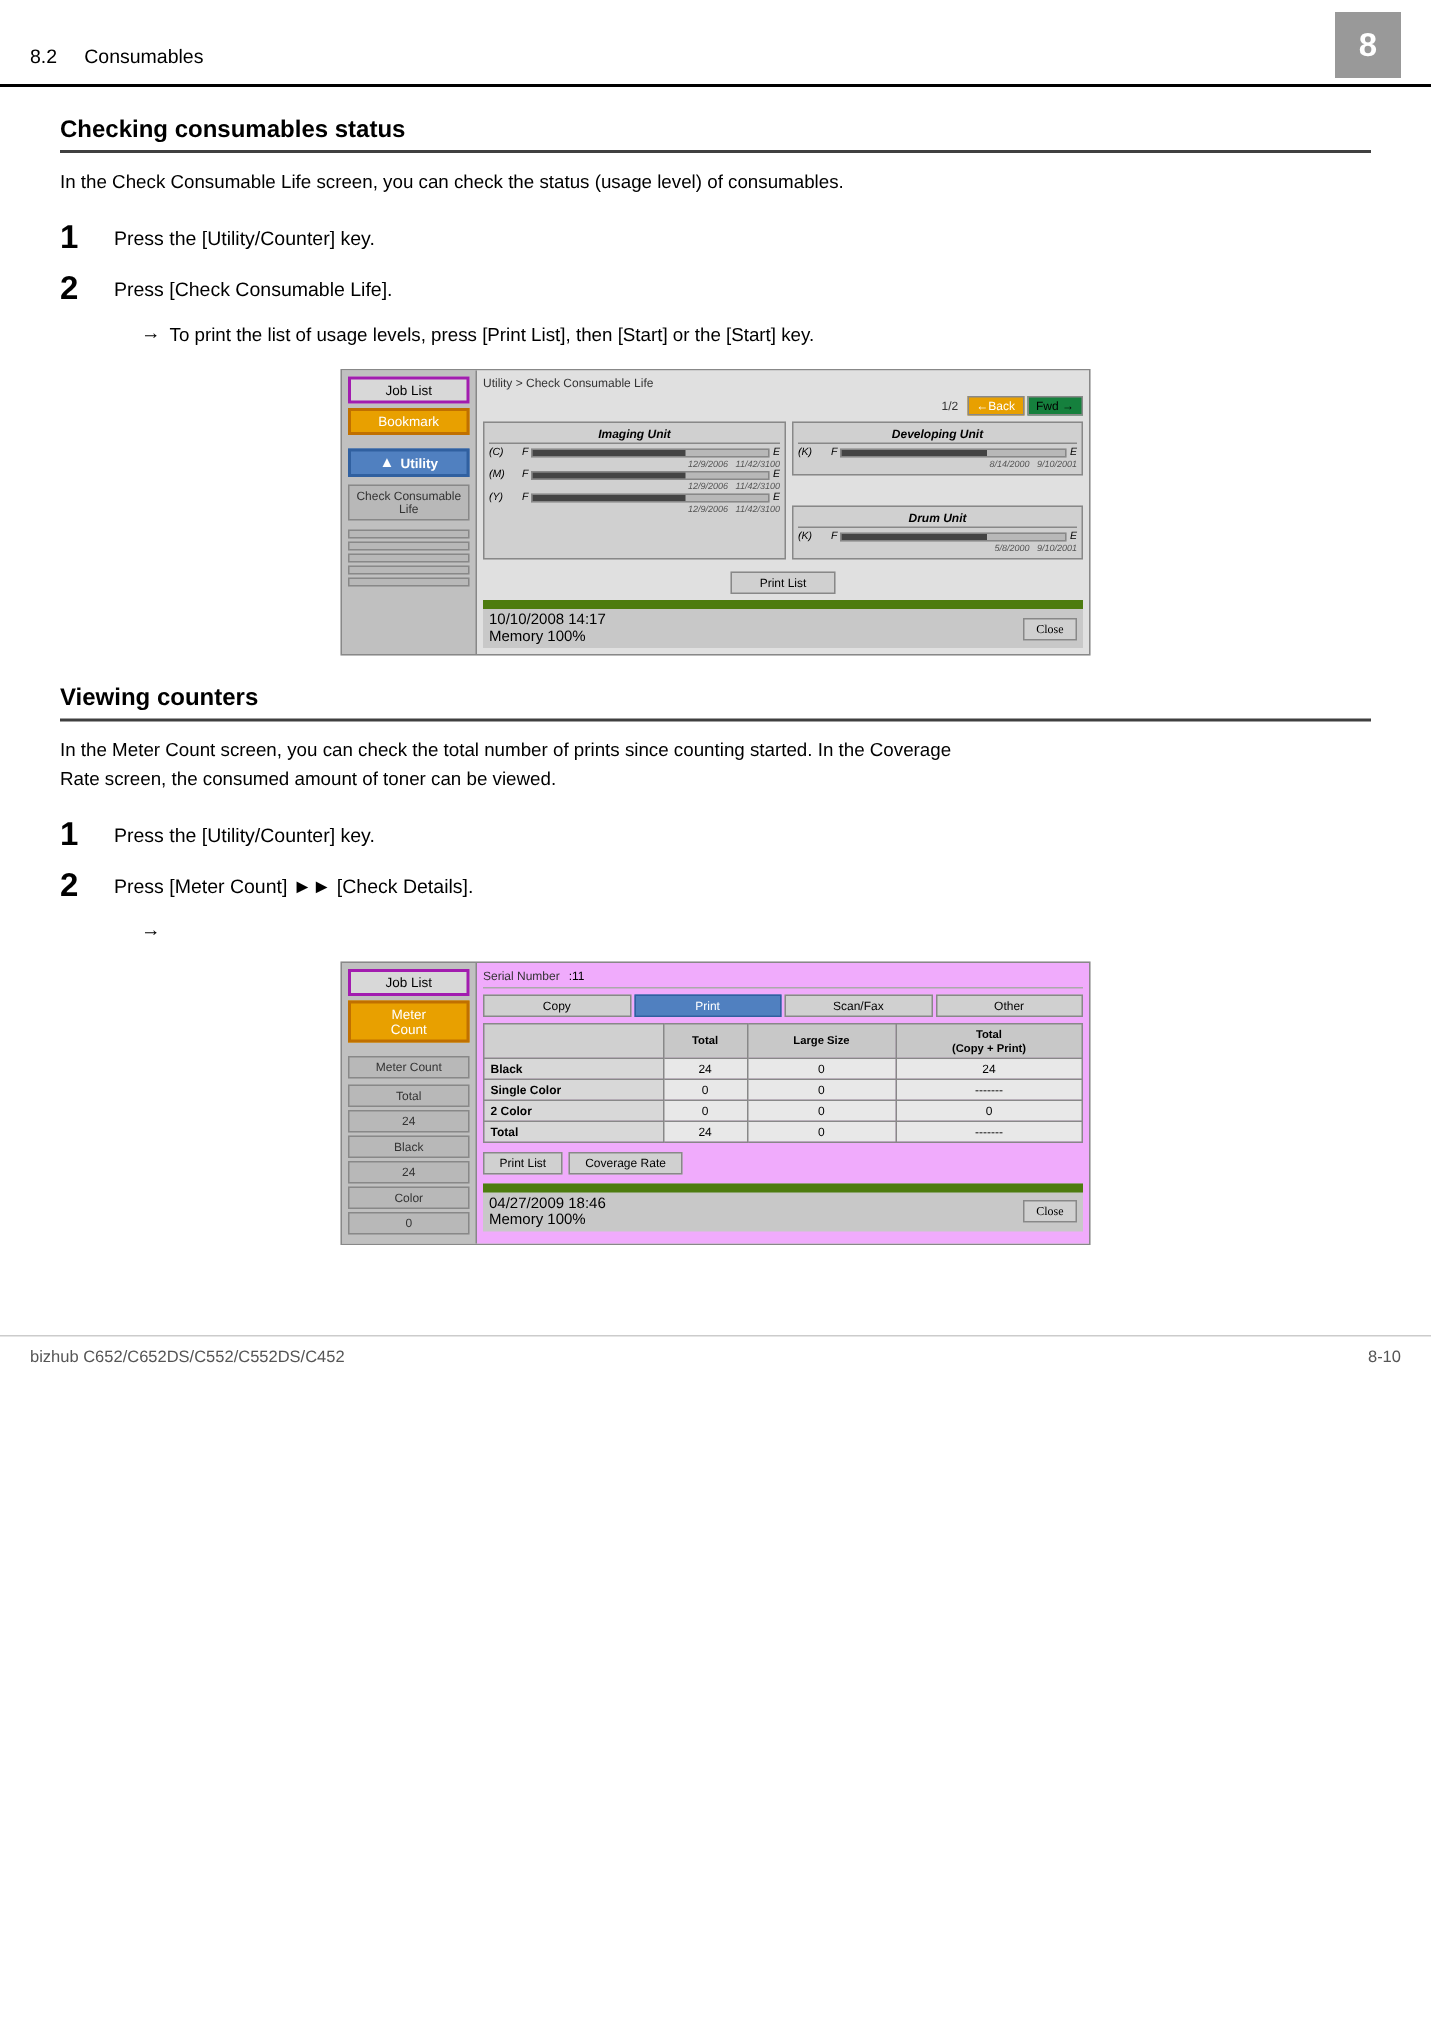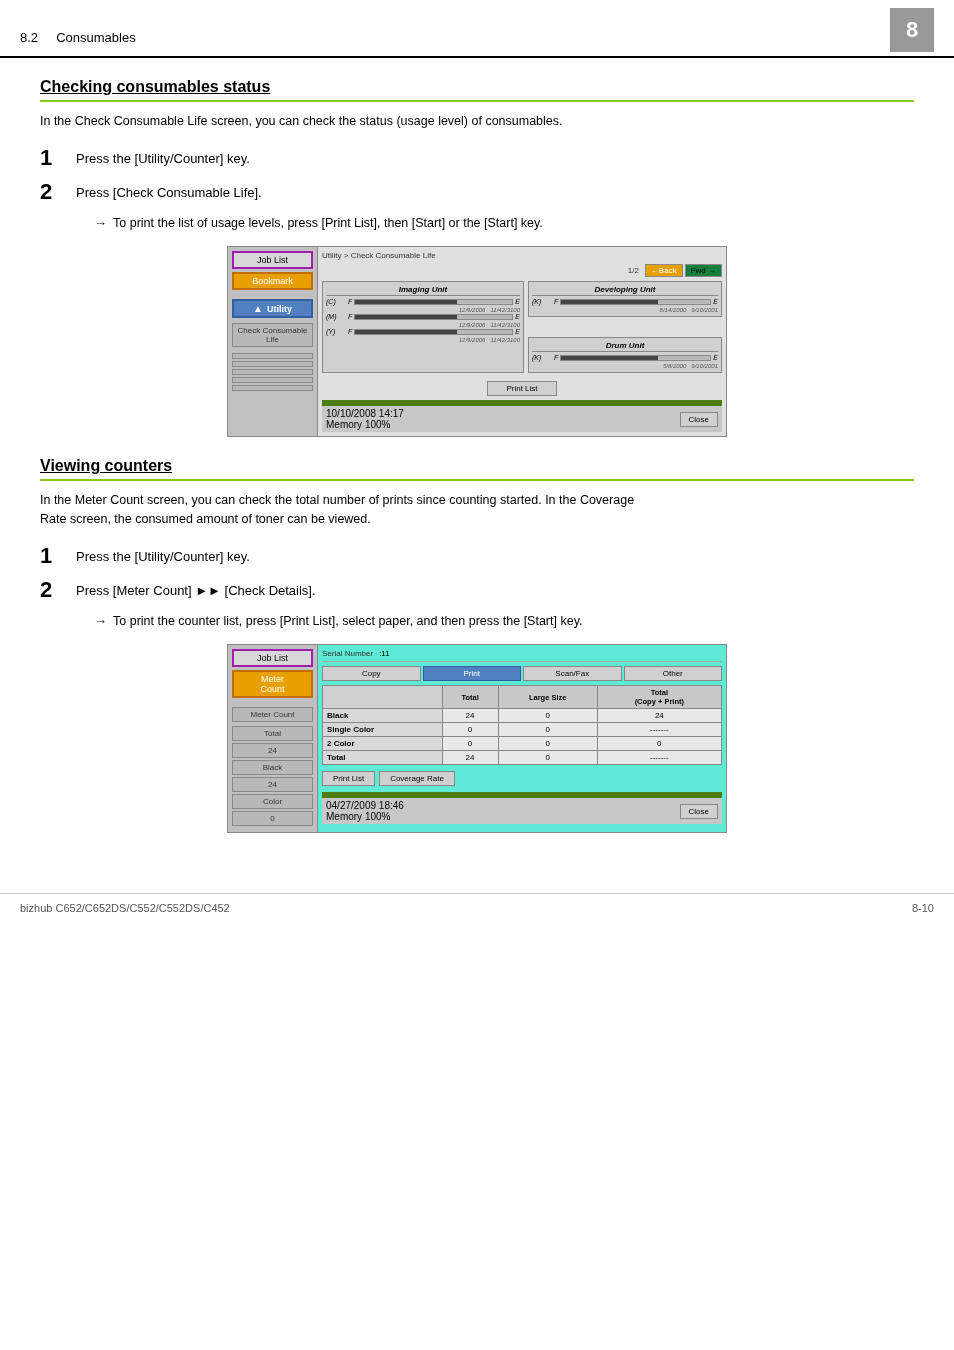--- a/index.html
+++ b/index.html
@@ -41,24 +41,23 @@
     }
 
     .main-content {
       padding: 20px 40px 20px 40px;
     }
 
     
     .section-title {
       font-size: 16px;
       font-weight: bold;
-      border-bottom: 2px solid #84cc16;
+      border-bottom: 2px solid #404040;
       padding-bottom: 4px;
       margin-bottom: 10px;
-      text-decoration: underline;
     }
 
     .section-desc {
       font-size: 12.5px;
       margin-bottom: 14px;
       line-height: 1.5;
     }
 
     
     .step {
@@ -238,20 +237,21 @@
       padding: 2px 4px;
       background: #c8c8c8;
       border-top: 6px solid #4d7c0f;
     }
     .screen-close-btn {
       background: #d0d0d0;
       border: 1px solid #888;
       padding: 2px 8px;
       font-size: 8px;
       cursor: pointer;
+      font-family: Liberation Serif, serif;
     }
 
     
     .section2 {
       margin-top: 10px;
     }
 
     
     .meter-screen-wrapper {
       margin: 14px auto 20px auto;
@@ -265,21 +265,21 @@
     }
     .meter-sidebar {
       width: 90px;
       background: #c0c0c0;
       border-right: 1px solid #888;
       padding: 4px;
     }
     .meter-main {
       flex: 1;
       padding: 4px;
-      background: #5eead4;
+      background: #f0abfc;
     }
 
     .meter-serial-row {
       display: flex;
       align-items: center;
       font-size: 8px;
       margin-bottom: 4px;
       border-bottom: 1px solid #aaa;
       padding-bottom: 3px;
     }
@@ -517,21 +517,20 @@
       <div class="step-text">Press the [Utility/Counter] key.</div>
     </div>
 
     <div class="step">
       <div class="step-number">2</div>
       <div class="step-text">Press [Meter Count] ►► [Check Details].</div>
     </div>
 
     <div class="arrow-item">
       <span class="arrow-sym">→</span>
-      <span class="arrow-text">To print the counter list, press [Print List], select paper, and then press the [Start] key.</span>
     </div>
 
     <div class="meter-screen-wrapper">
       <div class="meter-layout">
 
         <div class="meter-sidebar">
           <div class="screen-sidebar-btn">Job List</div>
           <div class="screen-sidebar-btn orange">Meter Count</div>
           <div style="height:6px;"></div>
           <div class="screen-sidebar-item">Meter Count</div>

